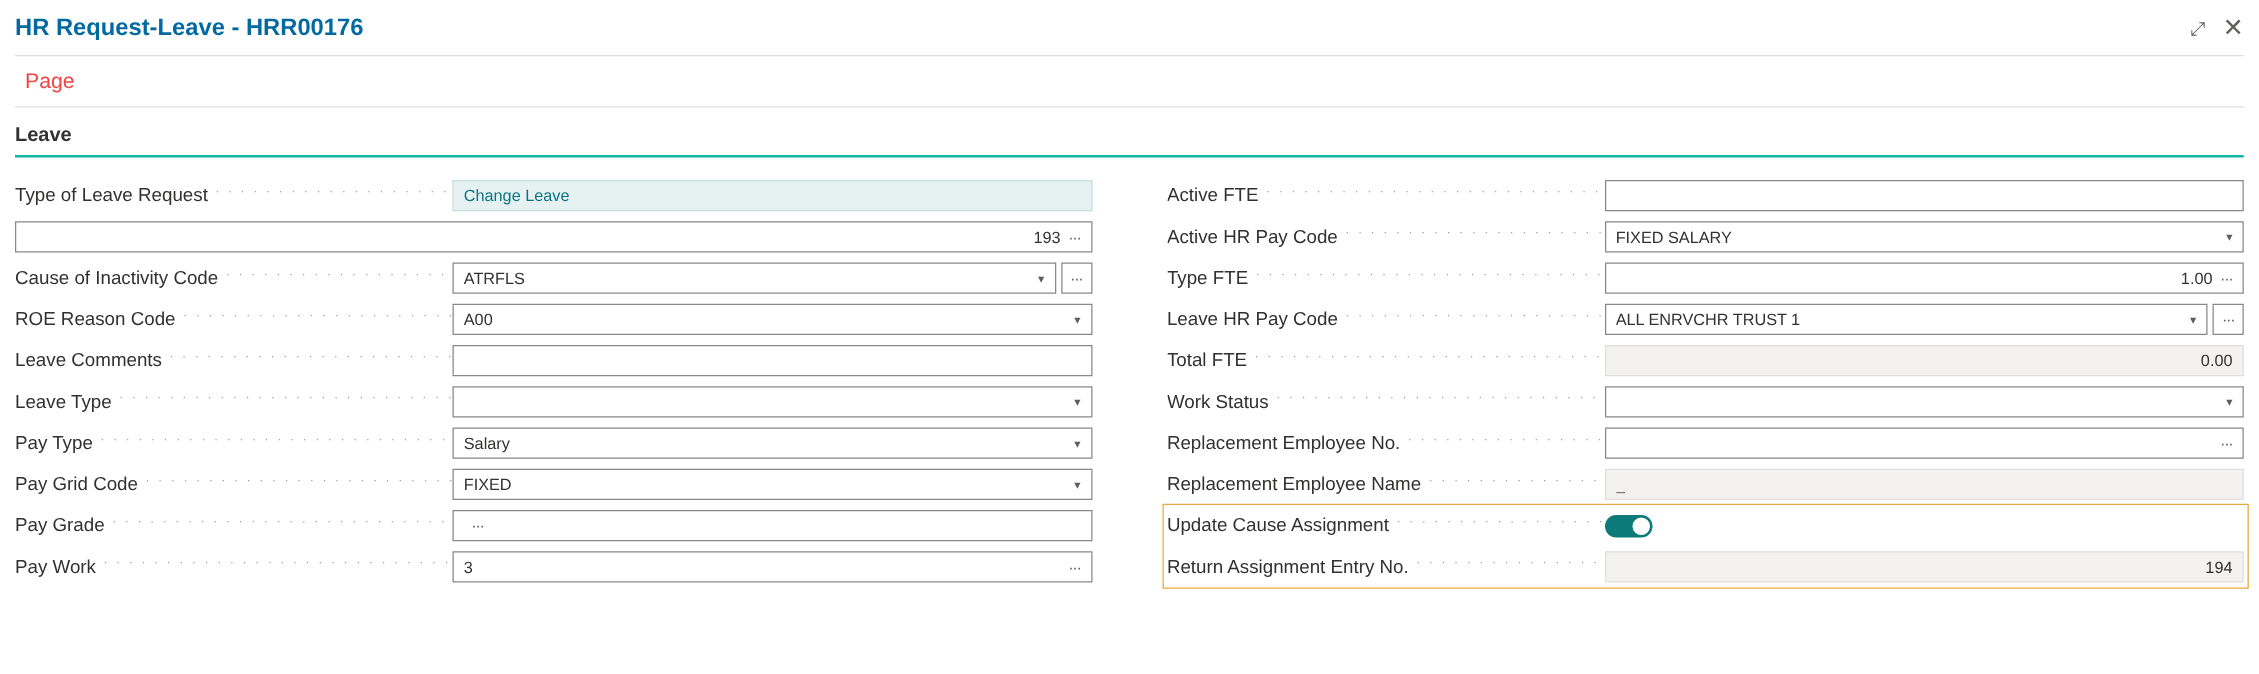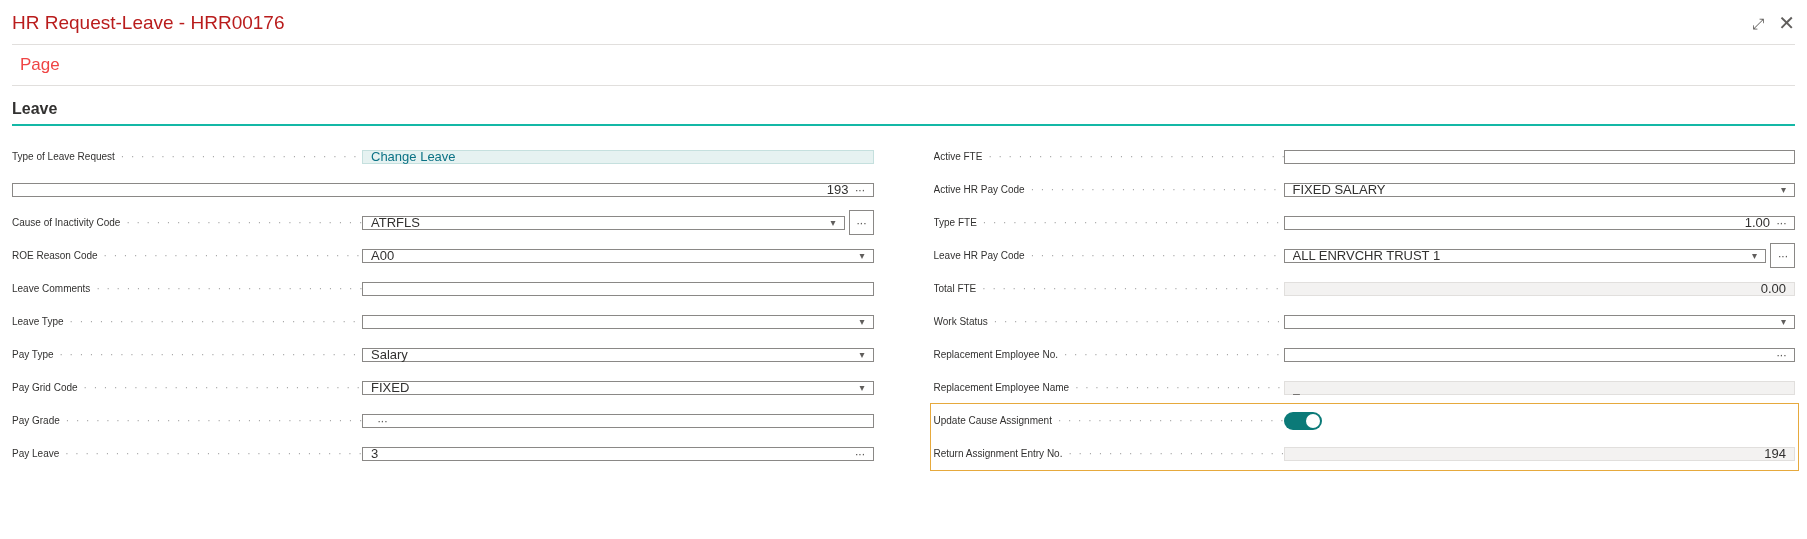--- a/index.html
+++ b/index.html
@@ -12,22 +12,22 @@
     width: 1807px;
   }
   .header-bar {
     display: flex;
     justify-content: space-between;
     align-items: center;
     padding: 4px 0 10px 0;
   }
   .page-title {
     font-size: 19px;
-    font-weight: 400;
-    color: #b91c1c;
+    font-weight: 700;
+    color: #0369a1;
   }
   .header-icons {
     display: flex;
     gap: 14px;
     align-items: center;
   }
   .header-icon {
     cursor: pointer;
     color: #605e5c;
     font-size: 15px;
@@ -60,21 +60,21 @@
   .field-row {
     display: flex;
     align-items: center;
     padding: 4px 0;
     min-height: 33px;
     position: relative;
   }
   .field-label {
     width: 350px;
     flex-shrink: 0;
-    font-size: 10px;
+    font-size: 15px;
     color: #323130;
     white-space: nowrap;
     overflow: hidden;
     position: relative;
   }
   .field-label::after {
     content: " · · · · · · · · · · · · · · · · · · · · · · · · · · · · · · · · · · · · · · · · · · · · · · · · · · · · · · · · · · · · · · · · · · · · · · · · · · · · · · · ·";
     position: absolute;
     color: #a0a0a0;
     letter-spacing: 2px;
@@ -82,21 +82,21 @@
     padding-left: 6px;
   }
   .field-control {
     flex: 1;
     display: flex;
     align-items: center;
     gap: 4px;
   }
   .ctrl {
     flex: 1;
-    height: 14px;
+    height: 25px;
     border: 1px solid #8a8886;
     background: #fff;
     padding: 0 8px;
     font-family: inherit;
     font-size: 13px;
     color: #323130;
     display: flex;
     align-items: center;
     justify-content: space-between;
   }
@@ -260,21 +260,21 @@
     <div class="field-row">
       <div class="field-label">Pay Grade</div>
       <div class="field-control">
         <div class="ctrl">
           <span class="inline-icon dots">···</span>
         </div>
       </div>
     </div>
 
     <div class="field-row">
-      <div class="field-label">Pay Leave</div>
+      <div class="field-label">Pay Work</div>
       <div class="field-control">
         <div class="ctrl">
           <span class="val">3</span>
           <span class="inline-icon dots">···</span>
         </div>
       </div>
     </div>
 
   </div>
 

